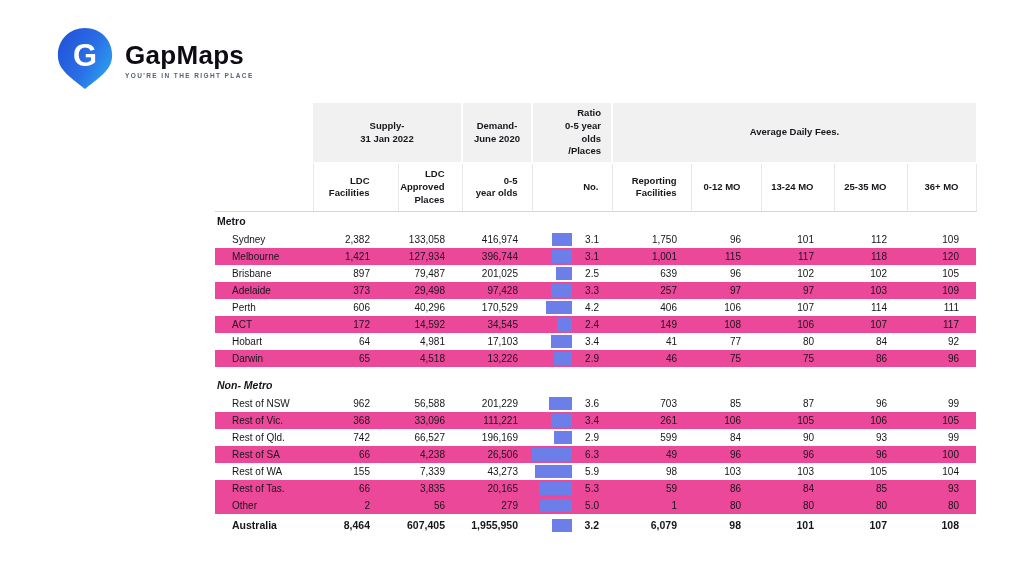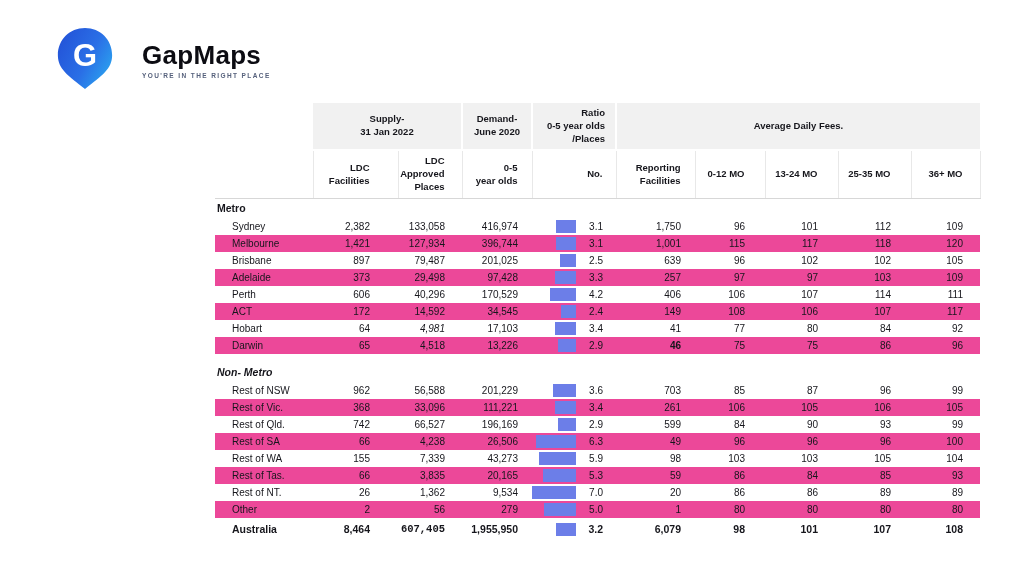--- a/index.html
+++ b/index.html
@@ -7,21 +7,21 @@
     width:1024px; height:576px;
     background:#ffffff;
     font-family:"Liberation Sans", sans-serif;
     color:#16161c;
     position:relative;
     overflow:hidden;
   }
 
   
   .logo { position:absolute; left:56px; top:27px; display:flex; align-items:center; gap:11px; }
-  .logo-text { display:flex; flex-direction:column;margin-left:17px; }
+  .logo-text { display:flex; flex-direction:column; }
   .brand { font-size:26px; font-weight:bold; letter-spacing:0.3px; color:#0c0c12; line-height:1; }
   .tagline { font-size:6.5px; font-weight:bold; letter-spacing:1.4px; color:#56617c; margin-top:4px; }
 
   
   table.report { position:absolute; left:215px; top:103px; border-collapse:collapse; table-layout:fixed; }
   table.report th, table.report td { box-sizing:border-box; }
 
   thead th { font-weight:bold; vertical-align:middle; white-space:pre-line; }
   tr.group-row th.group {
     background:#f1f1f1;
@@ -230,21 +230,21 @@
         </td>
         <td style="padding-right: 14px;">149</td>
         <td style="padding-right: 20px;">108</td>
         <td style="padding-right: 20px;">106</td>
         <td style="padding-right: 20px;">107</td>
         <td style="padding-right: 17px;">117</td>
       </tr>
       <tr>
         <td class="lbl">Hobart</td>
         <td style="padding-right: 28px;">64</td>
-        <td style="padding-right: 17px; font-style: italic;">4,981</td>
+        <td style="padding-right: 17px;">4,981</td>
         <td style="padding-right: 14px;">17,103</td>
         <td>
           <div class="ratio-wrap">
             <span class="ratio-bar" style="width: 21px; background: rgb(108, 126, 232);"></span>
             <span class="ratio-num">3.4</span>
           </div>
         </td>
         <td style="padding-right: 14px;">41</td>
         <td style="padding-right: 20px;">77</td>
         <td style="padding-right: 20px;">80</td>
@@ -255,21 +255,21 @@
         <td class="lbl">Darwin</td>
         <td style="padding-right: 28px;">65</td>
         <td style="padding-right: 17px;">4,518</td>
         <td style="padding-right: 14px;">13,226</td>
         <td>
           <div class="ratio-wrap">
             <span class="ratio-bar" style="width: 18px; background: rgb(108, 126, 232);"></span>
             <span class="ratio-num">2.9</span>
           </div>
         </td>
-        <td style="padding-right: 14px; font-weight: bold;">46</td>
+        <td style="padding-right: 14px;">46</td>
         <td style="padding-right: 20px;">75</td>
         <td style="padding-right: 20px;">75</td>
         <td style="padding-right: 20px;">86</td>
         <td style="padding-right: 17px;">96</td>
       </tr>
       <tr>
         <td colspan="10" class="section section-gap">Non- Metro</td>
       </tr>
       <tr>
         <td class="lbl">Rest of NSW</td>
@@ -366,58 +366,41 @@
             <span class="ratio-bar" style="width: 33px; background: rgb(108, 126, 232);"></span>
             <span class="ratio-num">5.3</span>
           </div>
         </td>
         <td style="padding-right: 14px;">59</td>
         <td style="padding-right: 20px;">86</td>
         <td style="padding-right: 20px;">84</td>
         <td style="padding-right: 20px;">85</td>
         <td style="padding-right: 17px;">93</td>
       </tr>
-      <tr>
-        <td class="lbl">Rest of NT.</td>
-        <td style="padding-right: 28px;">26</td>
-        <td style="padding-right: 17px;">1,362</td>
-        <td style="padding-right: 14px;">9,534</td>
-        <td>
-          <div class="ratio-wrap">
-            <span class="ratio-bar" style="width: 44px; background: rgb(108, 126, 232);"></span>
-            <span class="ratio-num">7.0</span>
-          </div>
-        </td>
-        <td style="padding-right: 14px;">20</td>
-        <td style="padding-right: 20px;">86</td>
-        <td style="padding-right: 20px;">86</td>
-        <td style="padding-right: 20px;">89</td>
-        <td style="padding-right: 17px;">89</td>
-      </tr>
       <tr class="stripe">
         <td class="lbl">Other</td>
         <td style="padding-right: 28px;">2</td>
         <td style="padding-right: 17px;">56</td>
         <td style="padding-right: 14px;">279</td>
         <td>
           <div class="ratio-wrap">
             <span class="ratio-bar" style="width: 32px; background: rgb(108, 126, 232);"></span>
             <span class="ratio-num">5.0</span>
           </div>
         </td>
         <td style="padding-right: 14px;">1</td>
         <td style="padding-right: 20px;">80</td>
         <td style="padding-right: 20px;">80</td>
         <td style="padding-right: 20px;">80</td>
         <td style="padding-right: 17px;">80</td>
       </tr>
       <tr class="total">
         <td class="lbl">Australia</td>
         <td style="padding-right: 28px;">8,464</td>
-        <td style="padding-right: 17px; font-family: Liberation Mono, monospace;">607,405</td>
+        <td style="padding-right: 17px;">607,405</td>
         <td style="padding-right: 14px; text-align: right;">1,955,950</td>
         <td>
           <div class="ratio-wrap">
             <span class="ratio-bar" style="width: 20px; background: rgb(108, 126, 232);"></span>
             <span class="ratio-num">3.2</span>
           </div>
         </td>
         <td style="padding-right: 14px;">6,079</td>
         <td style="padding-right: 20px;">98</td>
         <td style="padding-right: 20px;">101</td>

